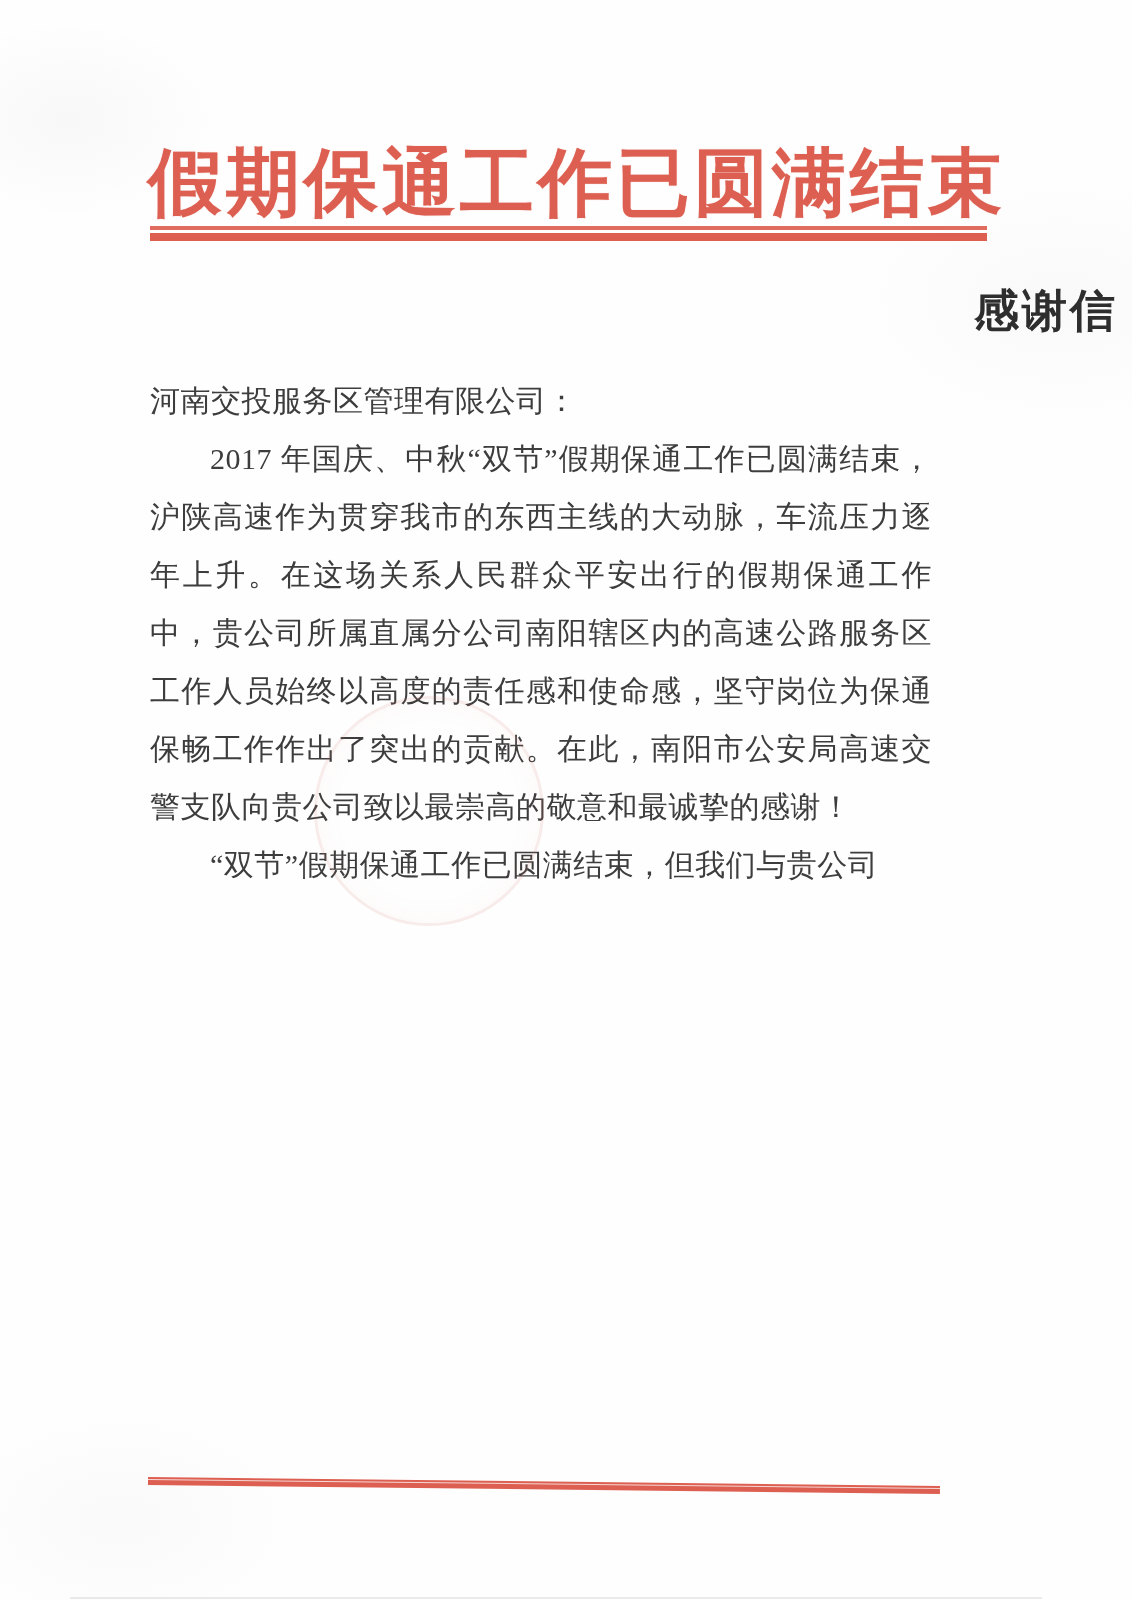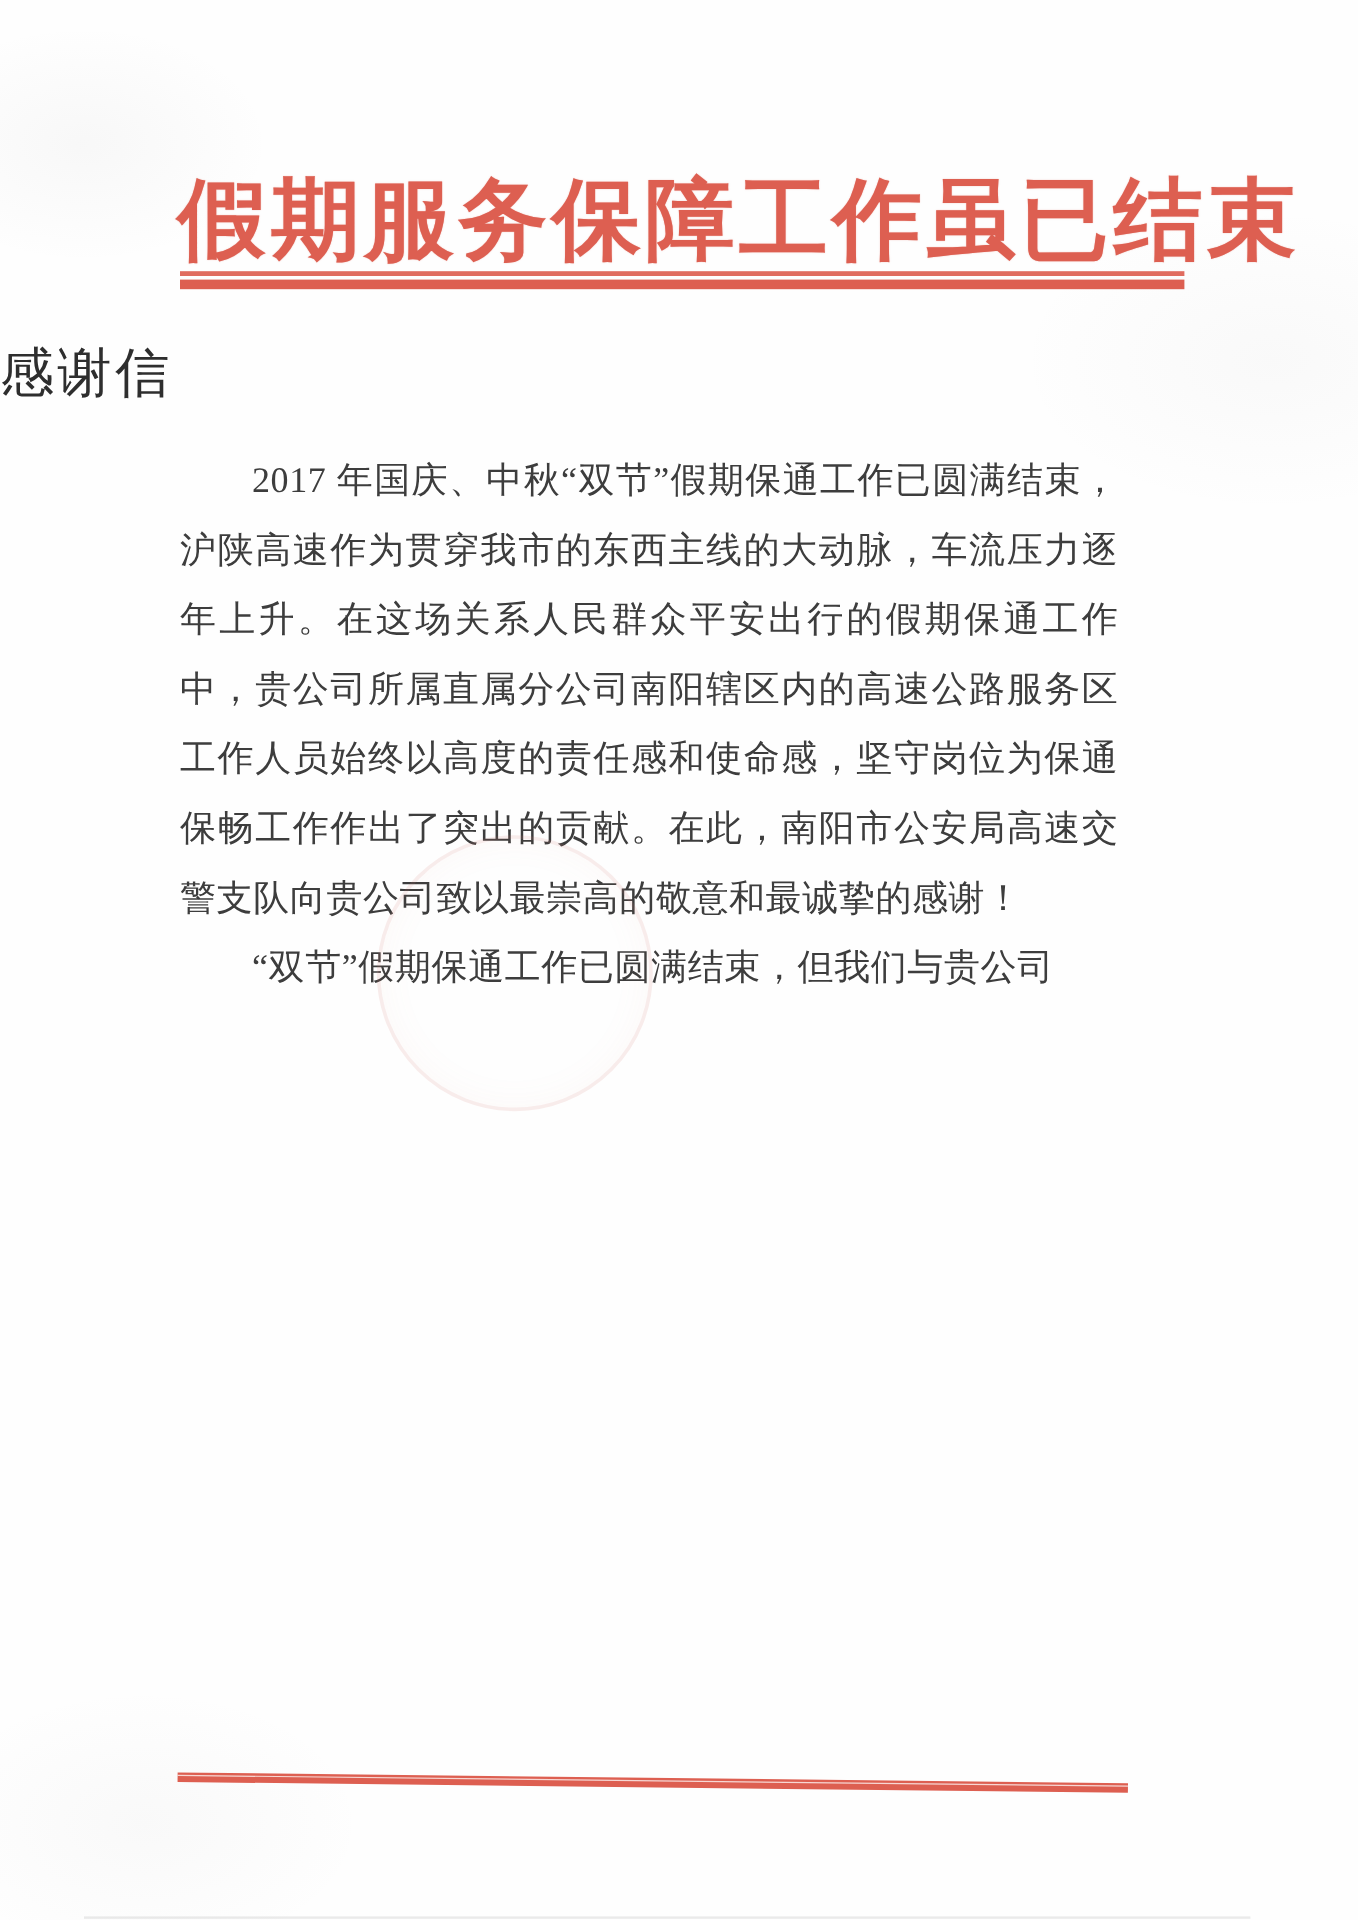--- a/index.html
+++ b/index.html
@@ -22,22 +22,22 @@
     font-size:74px; font-weight:bold; letter-spacing:4px;
     color:var(--accent,#dd5f51);
     text-shadow:0 0 1px rgba(221,95,81,0.55);
   }
   .double-rule { position:absolute; top:226px; left:150px; width:837px; }
   .double-rule .rule-thin  { height:4px; background:var(--accent,#dd5f51); opacity:0.92; }
   .double-rule .rule-gap   { height:3px; }
   .double-rule .rule-thick { height:8px; background:var(--accent,#dd5f51); }
   .doc-title {
     position:absolute; top:281px; left:0; width:1118px;
-    text-align:left;
-    font-size:45px; font-weight:normal; letter-spacing:3px;
+    text-align:right;
+    font-size:45px; font-weight:bold; letter-spacing:3px;
     color:#2e2e2e;
   }
   .body-block {
     position:absolute; top:372px; left:150px; width:782px;
     font-size:30px; line-height:58px; letter-spacing:0.5px;
     color:var(--ink,#3d3d3d);
     text-align:justify;
   }
   .body-block p { margin:0; text-indent:2em; }
   .body-block p.salutation { text-indent:0; }
@@ -59,31 +59,32 @@
   .bottom-edge {
     position:absolute; left:70px; right:90px; bottom:1px; height:2px;
     background:rgba(130,130,130,0.16);
   }
 </style>
 </head>
 <body>
 
 <div class="page">
 
-  <h1 class="letterhead-title">假期服务保障工作虽已结束</h1>
+  <h1 class="letterhead-title">假期保通工作已圆满结束</h1>
 
   <div class="double-rule">
     <div class="rule-thin"></div>
     <div class="rule-gap"></div>
     <div class="rule-thick"></div>
   </div>
 
   <h2 class="doc-title">感谢信</h2>
 
   <main class="body-block">
+    <p class="salutation">河南交投服务区管理有限公司：</p>
     <p>2017 年国庆、中秋“双节”假期保通工作已圆满结束，沪陕高速作为贯穿我市的东西主线的大动脉，车流压力逐年上升。在这场关系人民群众平安出行的假期保通工作中，贵公司所属直属分公司南阳辖区内的高速公路服务区工作人员始终以高度的责任感和使命感，坚守岗位为保通保畅工作作出了突出的贡献。在此，南阳市公安局高速交警支队向贵公司致以最崇高的敬意和最诚挚的感谢！</p>
     <p>“双节”假期保通工作已圆满结束，但我们与贵公司</p>
   </main>
 
   <div class="seal-ghost"></div>
 
   <div class="footer-rule"></div>
 
   <div class="bottom-edge"></div>
 

